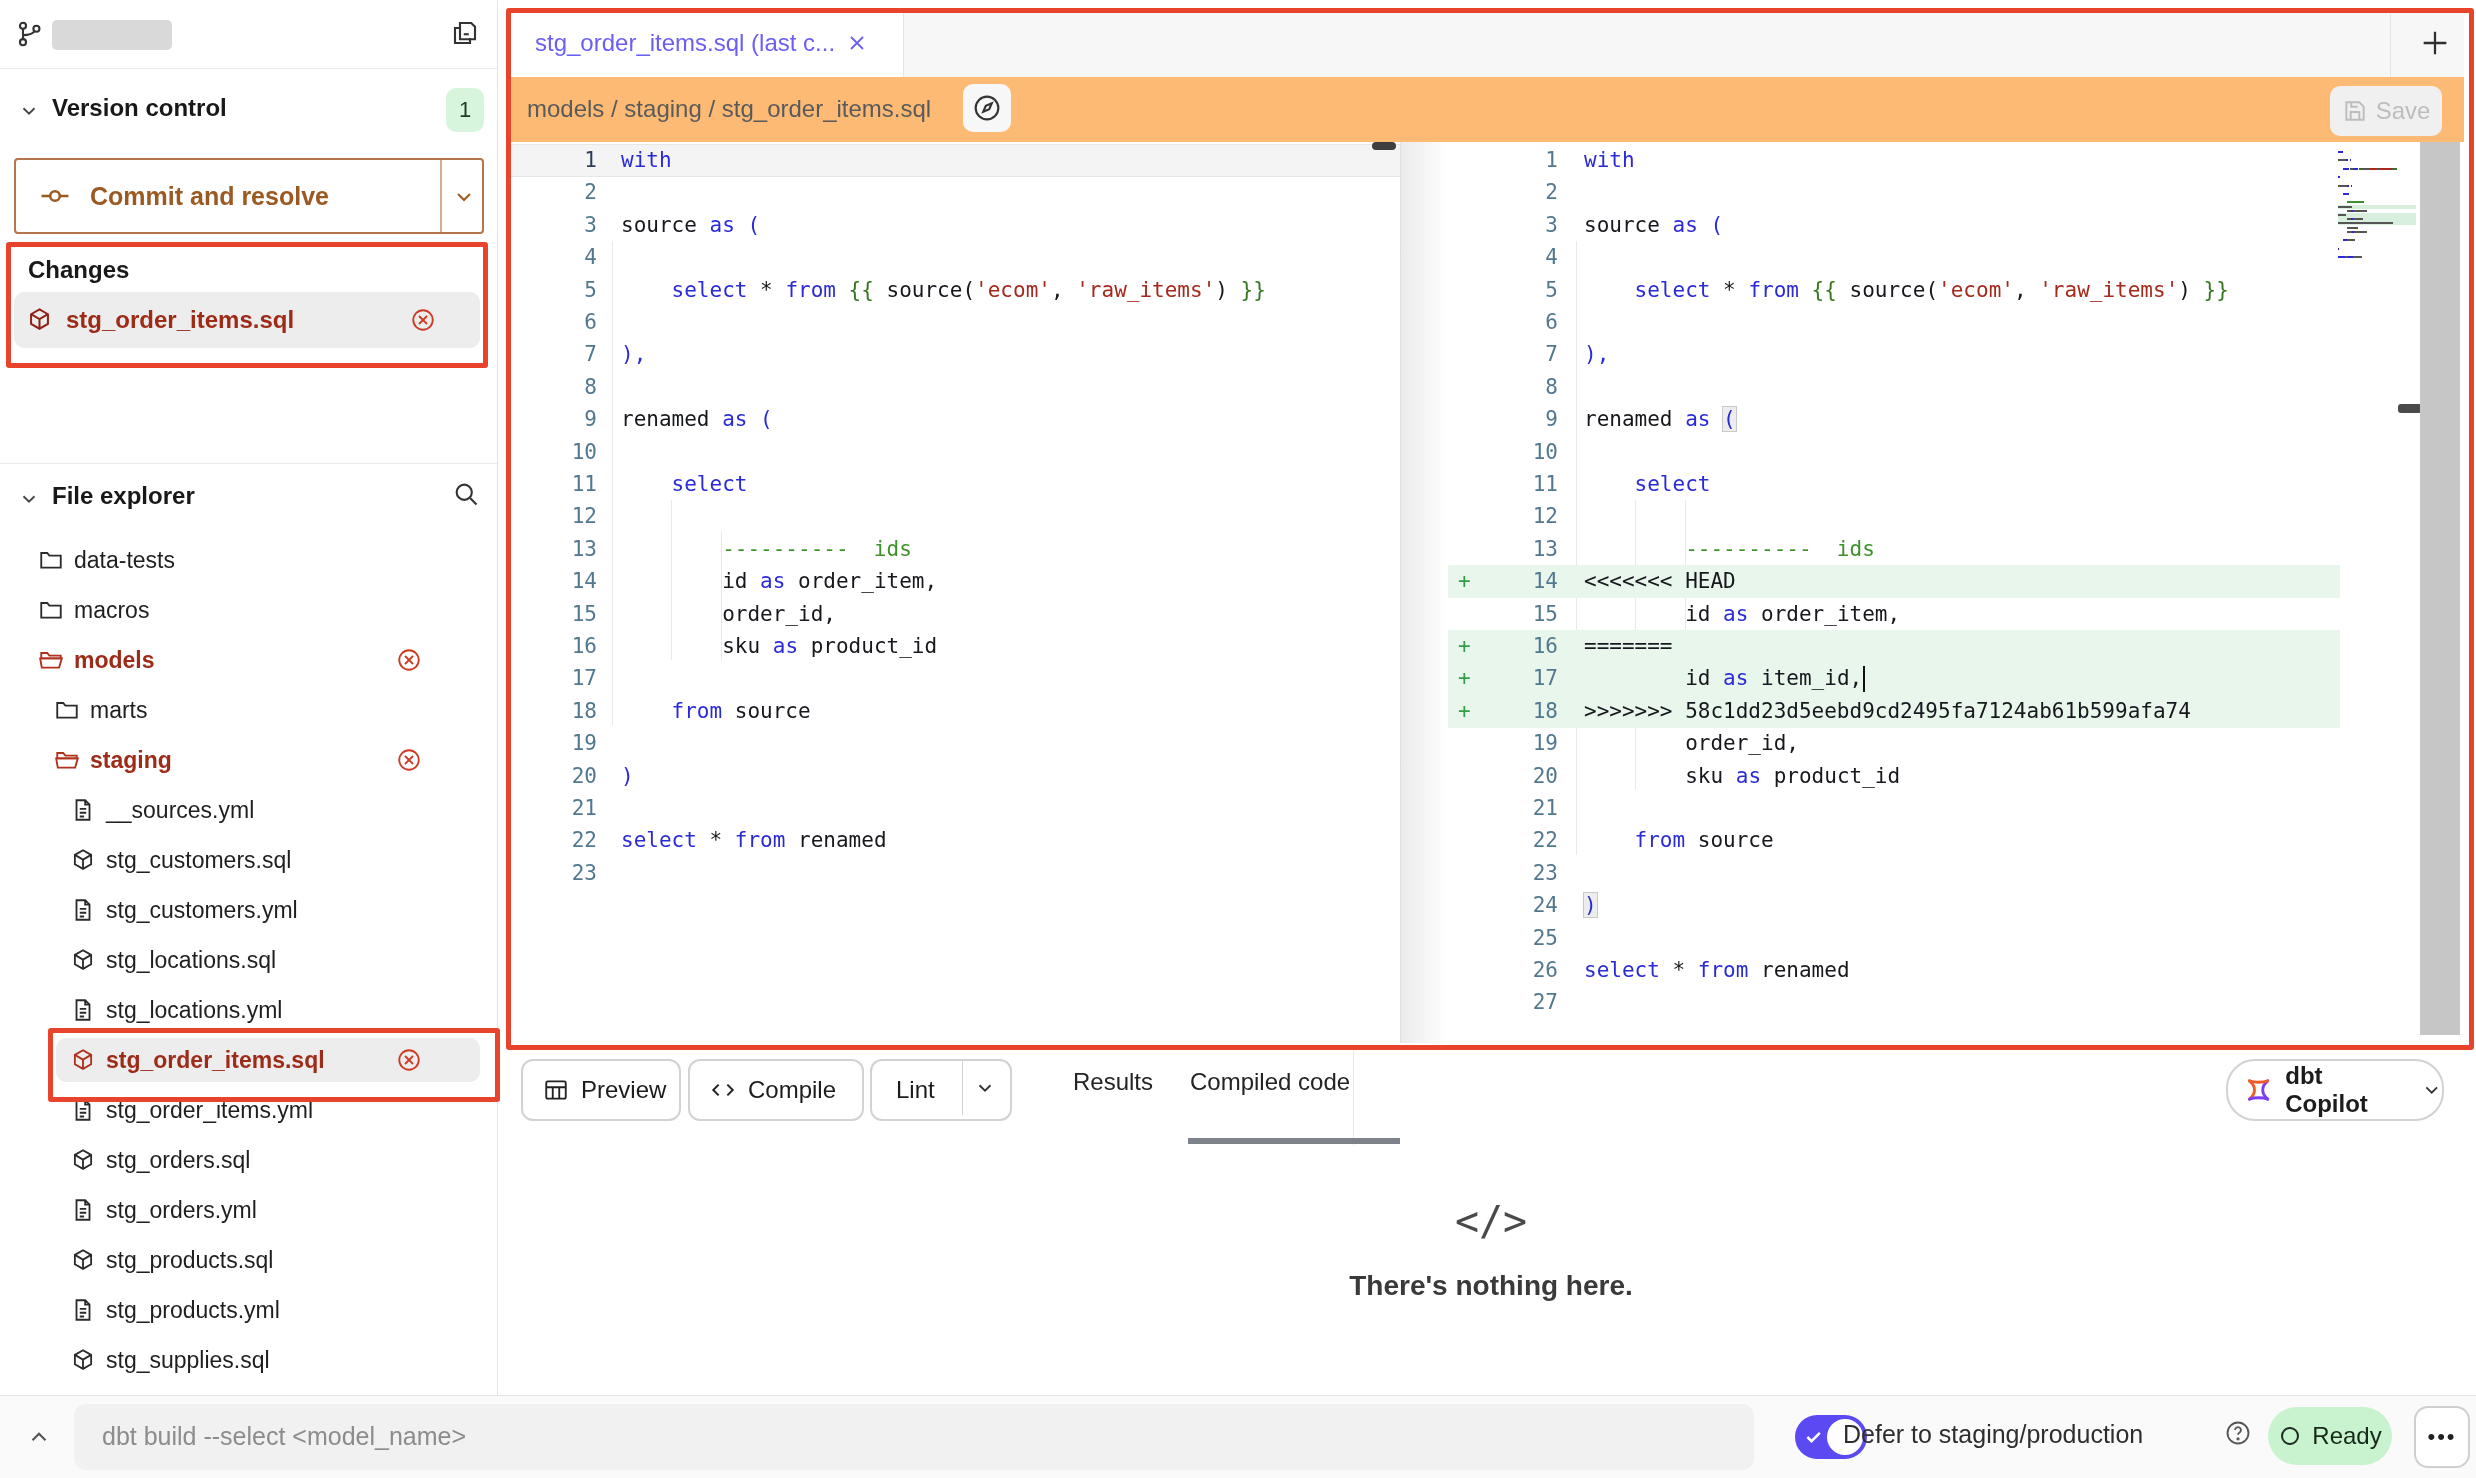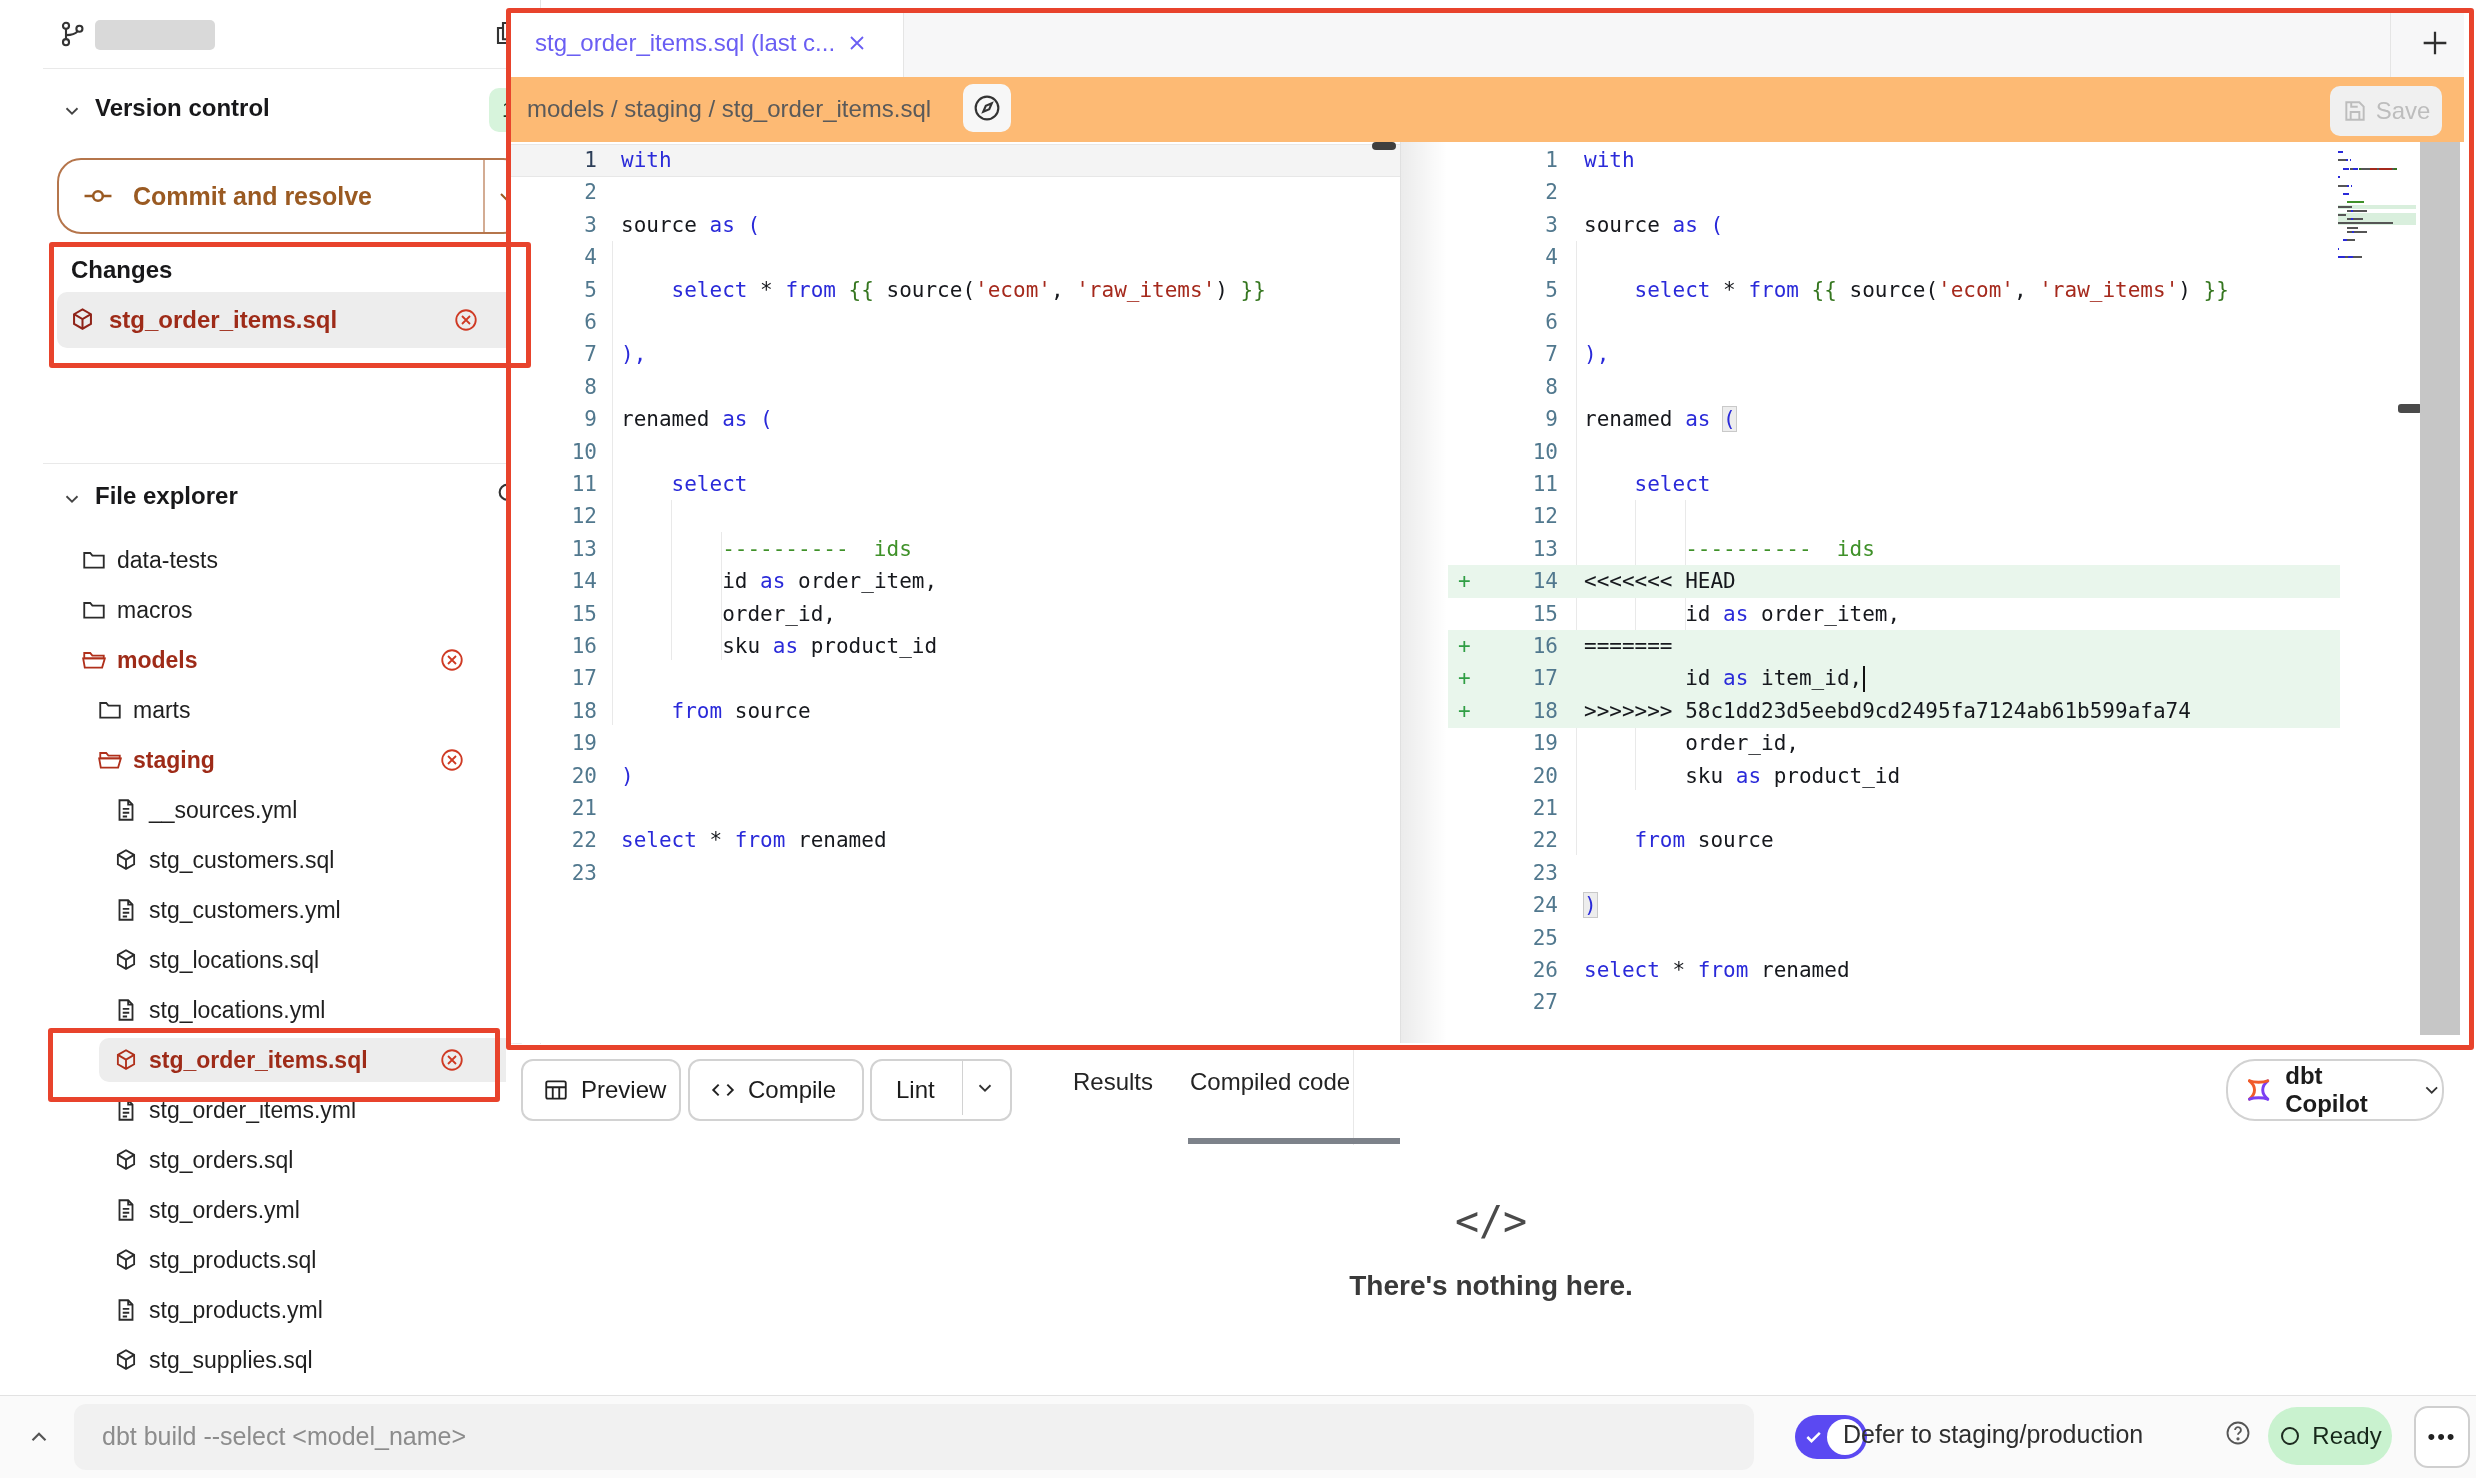--- a/index.html
+++ b/index.html
@@ -3,27 +3,27 @@
 <meta charset="utf-8">
 <style>
   html,body{margin:0;padding:0;background:#fff;}
   #root{position:relative;width:2476px;height:1478px;background:#ffffff;
         font-family:"Liberation Sans",sans-serif;overflow:hidden;color:#1f1f1f;}
   .abs{position:absolute;}
   .code,.code *{font-family:"DejaVu Sans Mono",monospace;}
   svg{display:block;}
 
   
-  #sidebar{left:0;top:0;width:497px;height:1396px;background:#fff;border-right:1px solid #e4e4e4;margin-left:43px;}
+  #sidebar{left:0;top:0;width:497px;height:1396px;background:#fff;border-right:1px solid #e4e4e4;}
   .hline{position:absolute;left:0;width:497px;height:1px;background:#e9e9e9;}
   .section-title{font-size:24px;font-weight:700;color:#18181a;}
   .badge{position:absolute;left:446px;top:88px;width:38px;height:44px;background:#d7f4dc;border-radius:10px;
          font-size:22px;color:#1c3a24;display:flex;align-items:center;justify-content:center;}
   #commit-btn{position:absolute;left:14px;top:158px;width:466px;height:72px;border:2px solid #b5754b;
-              border-radius:24px;background:#fff;display:flex;align-items:center;cursor:pointer;}
+              border-radius:4px;background:#fff;display:flex;align-items:center;cursor:pointer;}
   #commit-btn .lbl{font-size:25px;font-weight:600;color:#9a5a22;margin-left:18px;}
   #commit-split{position:absolute;left:424px;top:0;width:2px;height:100%;background:#b5754b;}
   .redbox{position:absolute;border:5px solid #e8432c;border-radius:3px;pointer-events:none;z-index:40;}
   .chg-item{position:absolute;left:14px;top:292px;width:466px;height:56px;background:#ededed;border-radius:10px;}
   .red-txt{color:#9e2b18;}
   
   .trow{position:absolute;left:0;width:497px;height:44px;display:flex;align-items:center;cursor:pointer;}
   .trow .sel{position:absolute;left:56px;top:0;width:424px;height:44px;background:#ededed;border-radius:10px;}
   .trow .lab{position:relative;font-size:23px;color:#1f1f1f;}
   .trow.red .lab{color:#9e2b18;font-weight:600;}

